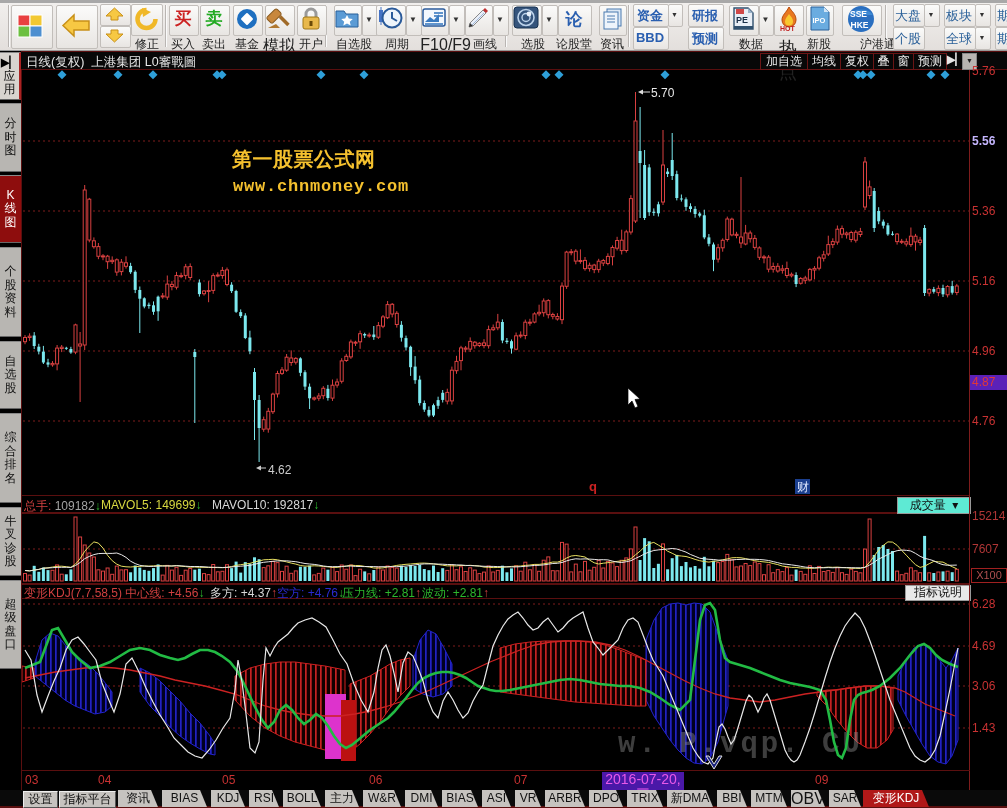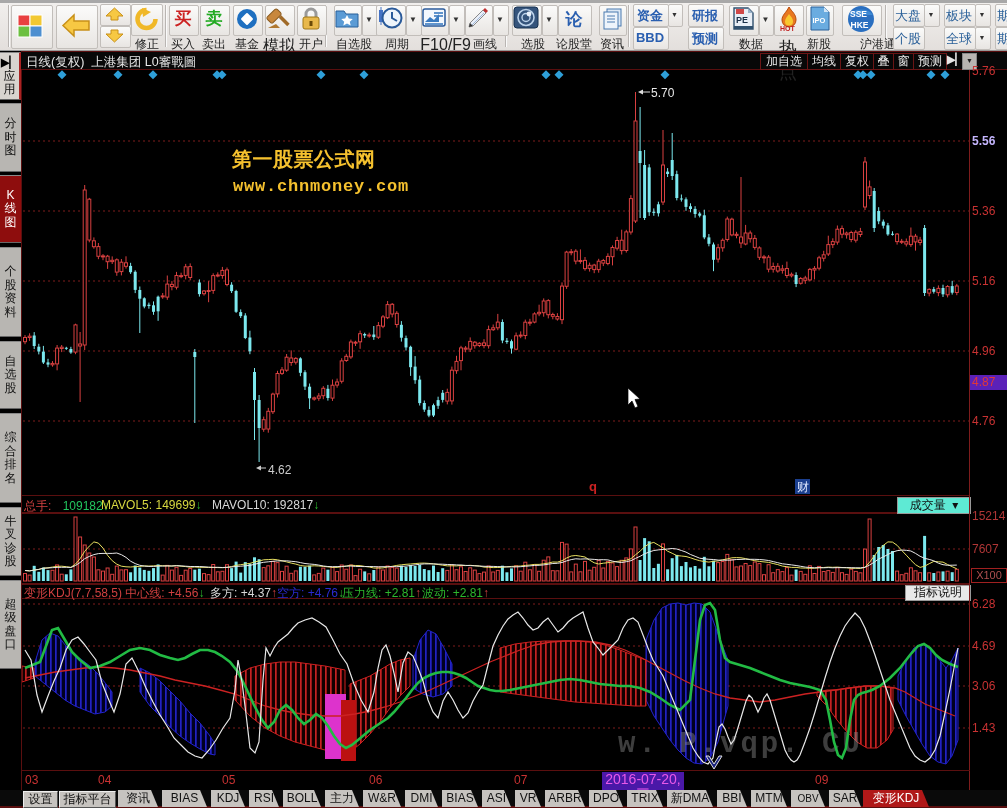--- a/index.html
+++ b/index.html
@@ -923,21 +923,21 @@
 <polygon points="22,666 28,667 34,668 34,678 28,680 22,682" fill="url(#hr)" stroke="#cc2020" stroke-width="1"></polygon>
 <rect x="325" y="694" width="21" height="65" fill="#dd33cc"></rect>
 <rect x="341" y="700" width="15" height="61" fill="#bb1111"></rect>
 <text x="618" y="752" fill="#8a8a8a" opacity="0.45" font-size="29" font-weight="bold" font-family="Liberation Mono, monospace" letter-spacing="3">w. P.vqp. CU</text>
 <polyline points="25,678 40,675 55,672 70,670 85,668 100,667 115,668 130,670 145,673 160,676 175,680 190,683 205,686 220,690 235,694 250,700 265,706 280,710 295,713 310,715 325,716 340,716 355,714 370,711 385,707 400,702 415,696 430,690 445,683 460,676 475,669 490,662 505,656 520,650 535,645 550,642 565,641 580,641 595,642 610,645 625,650 640,657 655,665 670,673 685,681 700,688 715,694 730,698 745,700 760,702 775,700 790,697 805,694 820,692 835,690 850,688 865,686 880,686 895,688 905,692 915,698 925,704 935,708 945,712 955,716" fill="none" stroke="#cc2222" stroke-width="1.3"></polyline>
 <polyline points="25,668 40,662 52,630 58,628 65,640 72,652 80,660 90,668 100,666 110,662 120,656 130,650 140,648 150,650 160,655 170,658 178,660 185,658 192,654 200,650 208,650 215,652 222,656 230,662 238,672 246,688 254,705 262,720 268,728 274,722 280,710 286,705 292,710 298,718 304,724 310,720 316,714 322,718 328,726 334,736 340,744 346,748 352,745 358,740 364,735 370,730 376,726 382,722 388,718 394,712 400,705 406,698 412,690 418,683 424,678 430,675 436,673 442,672 448,672 454,673 460,675 466,678 472,682 478,686 484,688 490,690 496,691 502,691 510,690 520,688 530,686 540,684 550,682 560,680 570,679 580,680 590,682 600,684 610,685 620,686 630,686 640,688 650,692 660,698 670,705 680,710 690,700 695,660 700,620 705,605 710,603 715,610 720,640 725,658 730,662 740,665 750,668 760,672 770,676 780,680 790,683 800,685 810,687 820,690 826,700 830,720 834,742 838,755 842,758 846,748 850,720 854,700 858,695 862,693 866,692 872,690 880,686 890,678 900,668 910,655 918,646 924,644 930,648 936,655 942,660 950,664 958,667" fill="none" stroke="#22bb44" stroke-width="2.6"></polyline>
 <polyline points="25,650 31,660 37,695 42,712 48,696 54,681 60,668 66,650 72,640 78,637 84,644 90,652 96,660 102,683 108,698 114,712 120,694 126,664 132,658 139,672 146,688 153,702 160,715 167,726 174,738 181,745 188,752 195,756 202,758 209,750 216,740 223,728 230,718 235,690 238,660 242,682 246,714 250,748 255,753 259,742 263,680 266,648 270,656 274,648 278,642 283,638 288,634 293,628 298,623 305,620 312,618 319,622 326,627 333,640 340,654 347,664 354,684 361,700 368,712 374,692 378,668 382,650 386,645 390,656 394,673 398,692 403,663 408,652 413,656 418,668 423,681 428,700 433,712 438,718 443,701 448,692 453,700 458,710 463,718 468,713 473,701 478,692 483,685 488,665 493,646 498,635 503,626 508,619 513,615 518,612 523,618 528,625 533,630 538,628 543,622 548,618 553,625 558,632 563,628 568,622 573,618 578,615 583,612 588,628 593,642 598,648 603,655 608,650 613,645 618,640 623,628 628,620 633,618 638,622 643,635 648,648 653,660 658,668 663,676 668,688 673,700 678,712 683,724 688,736 693,748 698,756 703,762 708,764 713,758 716,741 719,727 722,724 725,729 728,737 731,744 734,740 737,731 740,721 743,711 746,701 749,695 752,698 755,705 758,712 761,706 764,698 767,694 770,700 773,710 776,720 779,730 782,740 785,750 788,756 791,760 794,762 797,760 800,755 805,742 810,728 815,712 820,695 825,678 830,662 835,648 840,636 845,626 850,619 855,613 860,618 865,628 870,641 875,655 880,670 885,685 890,700 895,712 900,724 905,736 910,748 915,756 920,760 925,762 930,758 935,750 940,736 945,713 950,689 955,663 958,648" fill="none" stroke="#e8e8e8" stroke-width="1.2"></polyline>
 <path d="M706 756 l8 13 8 -13 -3 0 -5 8 -5 -8 z" fill="#1a237e" stroke="#dddddd" stroke-width="1"></path>
   </svg>
 <div style="position:absolute;left:21px;top:495px;width:949px;height:18px;background:#000;border:1px solid #5a0f0f;box-sizing:border-box;font-size:12px;">
-<span style="position:absolute;left:2px;top:2px;color:#d04040;">总手: <span style="color:#22c55e;margin-left:8px;">109182</span><span style="color:#2db82d;">↓</span></span>
+<span style="position:absolute;left:2px;top:2px;color:#d04040;">总手: <span style="color:#a3a3a3;">109182</span><span style="color:#2db82d;">↓</span></span>
 <span style="position:absolute;left:79px;top:2px;color:#d8d840;">MAVOL5: 149699<span style="color:#2db82d;">↓</span></span>
 <span style="position:absolute;left:190px;top:2px;color:#d8d8d8;">MAVOL10: 192817<span style="color:#2db82d;">↓</span></span>
 </div>
 <div style="position:absolute;left:897px;top:497px;width:72px;height:15px;background:#5eead4;border:1px solid #999;font-size:12px;color:#111;text-align:center;line-height:14px;">成交量&nbsp;&nbsp;▾</div>
 <div style="position:absolute;left:21px;top:584px;width:949px;height:15px;background:#000;border:1px solid #5a0f0f;box-sizing:border-box;font-size:12px;">
 <span style="position:absolute;left:2px;top:0px;color:#d04040;">变形KDJ(7,7,58,5) 中心线: +4.56<span style="color:#2db82d;">↓</span></span>
 <span style="position:absolute;left:188px;top:0px;color:#d8d8d8;">多方: +4.37<span style="color:#d04040;">↑</span></span>
 <span style="position:absolute;left:255px;top:0px;color:#2a2ad0;">空方: +4.76<span style="color:#2db82d;">↓</span></span>
 <span style="position:absolute;left:320px;top:0px;color:#2db82d;">压力线: +2.81<span style="color:#d04040;">↑</span></span>
 <span style="position:absolute;left:400px;top:0px;color:#2db82d;">波动: +2.81<span style="color:#d04040;">↑</span></span>
@@ -979,14 +979,14 @@
 <div style="position:absolute;left:405px;top:790px;width:33px;height:17px;background:#c6c3bf;color:#111;font-size:12px;text-align:center;line-height:17px;clip-path:polygon(0 0,26px 0,100% 100%,0 100%);">DMI</div>
 <div style="position:absolute;left:442px;top:790px;width:36px;height:17px;background:#c6c3bf;color:#111;font-size:12px;text-align:center;line-height:17px;clip-path:polygon(0 0,29px 0,100% 100%,0 100%);">BIAS</div>
 <div style="position:absolute;left:482px;top:790px;width:29px;height:17px;background:#c6c3bf;color:#111;font-size:12px;text-align:center;line-height:17px;clip-path:polygon(0 0,22px 0,100% 100%,0 100%);">ASI</div>
 <div style="position:absolute;left:515px;top:790px;width:26px;height:17px;background:#c6c3bf;color:#111;font-size:12px;text-align:center;line-height:17px;clip-path:polygon(0 0,19px 0,100% 100%,0 100%);">VR</div>
 <div style="position:absolute;left:545px;top:790px;width:40px;height:17px;background:#c6c3bf;color:#111;font-size:12px;text-align:center;line-height:17px;clip-path:polygon(0 0,33px 0,100% 100%,0 100%);">ARBR</div>
 <div style="position:absolute;left:589px;top:790px;width:34px;height:17px;background:#c6c3bf;color:#111;font-size:12px;text-align:center;line-height:17px;clip-path:polygon(0 0,27px 0,100% 100%,0 100%);">DPO</div>
 <div style="position:absolute;left:627px;top:790px;width:36px;height:17px;background:#c6c3bf;color:#111;font-size:12px;text-align:center;line-height:17px;clip-path:polygon(0 0,29px 0,100% 100%,0 100%);">TRIX</div>
 <div style="position:absolute;left:667px;top:790px;width:46px;height:17px;background:#c6c3bf;color:#111;font-size:12px;text-align:center;line-height:17px;clip-path:polygon(0 0,39px 0,100% 100%,0 100%);">新DMA</div>
 <div style="position:absolute;left:717px;top:790px;width:30px;height:17px;background:#c6c3bf;color:#111;font-size:12px;text-align:center;line-height:17px;clip-path:polygon(0 0,23px 0,100% 100%,0 100%);">BBI</div>
 <div style="position:absolute;left:751px;top:790px;width:36px;height:17px;background:#c6c3bf;color:#111;font-size:12px;text-align:center;line-height:17px;clip-path:polygon(0 0,29px 0,100% 100%,0 100%);">MTM</div>
-<div style="position:absolute;left:791px;top:790px;width:34px;height:17px;background:#c6c3bf;color:#111;font-size:10px;text-align:center;line-height:17px;clip-path:polygon(0 0,27px 0,100% 100%,0 100%);">OBV</div>
+<div style="position:absolute;left:791px;top:790px;width:34px;height:17px;background:#c6c3bf;color:#111;font-size:16px;text-align:center;line-height:17px;clip-path:polygon(0 0,27px 0,100% 100%,0 100%);">OBV</div>
 <div style="position:absolute;left:829px;top:790px;width:32px;height:17px;background:#c6c3bf;color:#111;font-size:12px;text-align:center;line-height:17px;clip-path:polygon(0 0,25px 0,100% 100%,0 100%);">SAR</div>
 <div style="position:absolute;left:863px;top:790px;width:66px;height:17px;background:#b01818;color:#fff;font-size:12px;text-align:center;line-height:17px;clip-path:polygon(0 0,59px 0,100% 100%,0 100%);">变形KDJ</div>
 </body></html>

